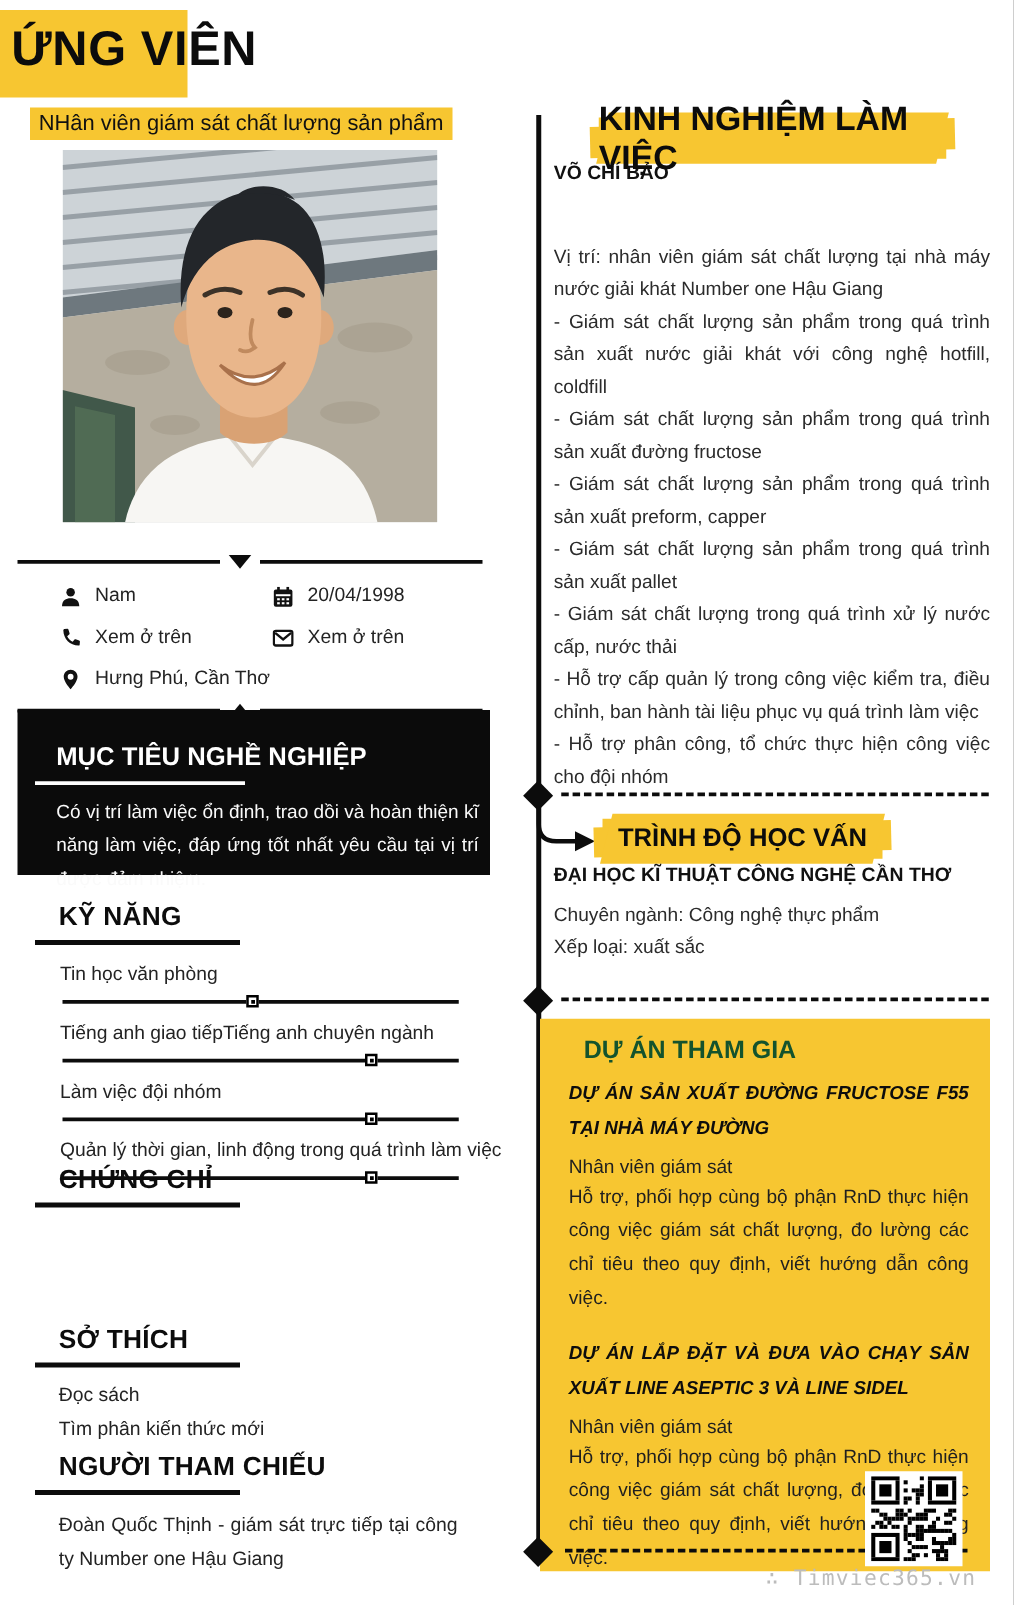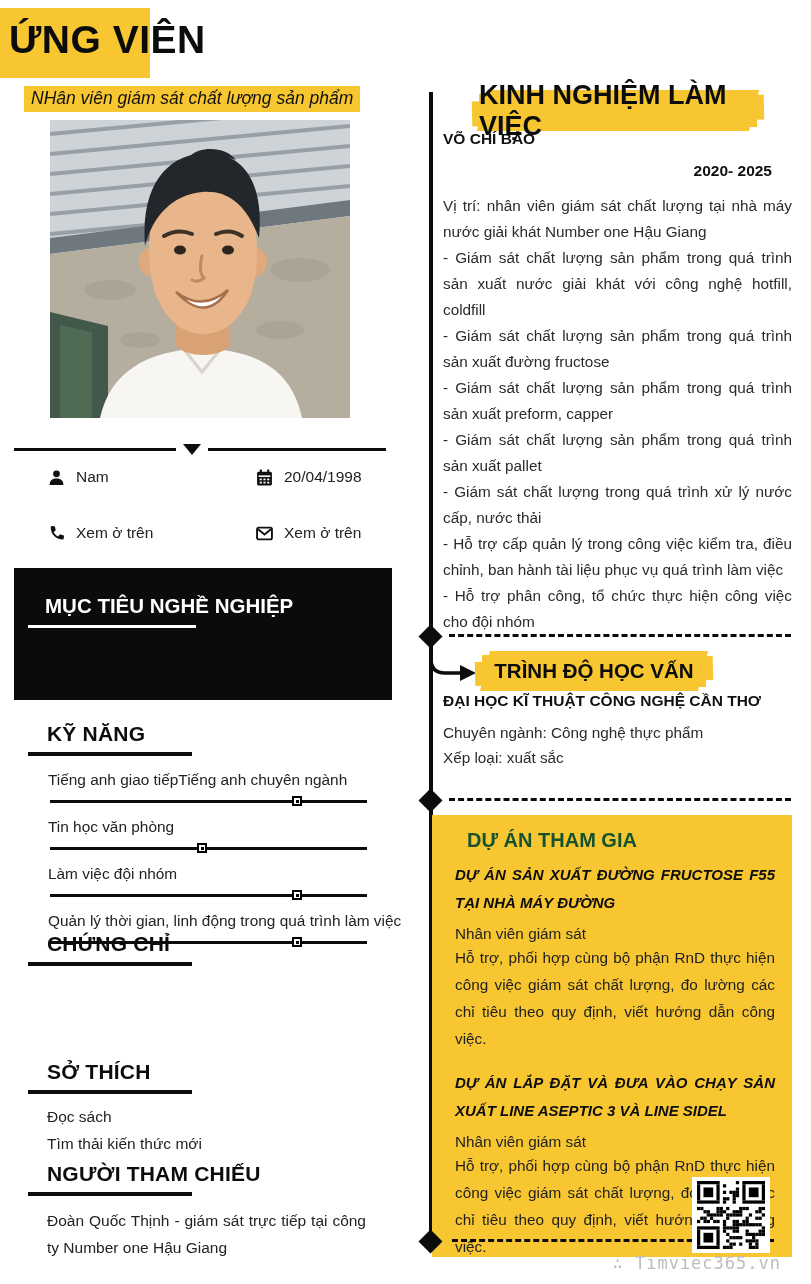--- a/index.html
+++ b/index.html
@@ -6,35 +6,35 @@
   *{box-sizing:border-box;}
   html,body{margin:0;padding:0;background:#888;}
   .page{position:relative;width:811px;height:1284px;background:#fff;margin:0 auto;
         font-family:"Liberation Sans","DejaVu Sans",sans-serif;color:var(--txt);overflow:hidden;}
 
   
   .title-bg{position:absolute;left:0;top:8px;width:150px;height:70px;background:var(--y);}
   .title{position:absolute;left:9px;top:18px;margin:0;font-size:39px;font-weight:700;
          letter-spacing:.5px;color:var(--ink);white-space:nowrap;}
   .subtitle{position:absolute;left:24px;top:86px;background:var(--y);padding:2px 7px 3px;
-            font-size:17.5px;color:#111;white-space:nowrap;font-style:italic;}
+            font-size:17.5px;color:#111;white-space:nowrap;}
 
   
   .photo{position:absolute;left:50px;top:120px;width:300px;height:298px;overflow:hidden;}
   .photo svg{display:block;width:100%;height:100%;}
 
   
   .info{position:absolute;left:14px;top:444px;width:372px;}
   .rule{display:flex;align-items:center;}
   .rule .seg1{width:162px;height:3px;background:var(--ink);}
   .rule .seg2{flex:1;height:3px;background:var(--ink);}
   .tri{margin:0 7px;width:0;height:0;border-left:9px solid transparent;border-right:9px solid transparent;}
   .tri.down{border-top:11px solid var(--ink);}
   .tri.up{border-bottom:11px solid var(--ink);}
-  .info-grid{display:grid;grid-template-columns:204px 1fr;row-gap:15px;margin:13px 0 11px;gap:38px;}
+  .info-grid{display:grid;grid-template-columns:204px 1fr;row-gap:15px;margin:13px 0 11px;}
   .info-cell{display:flex;align-items:center;gap:11px;font-size:15.5px;color:#232323;}
   .info-cell.left{padding-left:34px;}
   .icon16{width:17px;height:17px;flex:0 0 17px;}
   .icon16 svg{display:block;width:100%;height:100%;}
 
   
   .objective{position:absolute;left:14px;top:568px;width:378px;height:132px;background:#0b0b0b;
              color:#fff;padding:26px 12px 0 31px;}
   .objective h2{margin:0;font-size:20.5px;font-weight:700;color:#fff;}
   .hr-white{width:168px;height:3px;background:#fff;margin:7px 0 8px -17px;}
@@ -212,42 +212,43 @@
     <div class="rule">
       <span class="seg1"></span>
         <span class="tri up"></span>
         <span class="seg2"></span>
     </div>
   </div>
 
   <div class="objective">
     <h2>MỤC TIÊU NGHỀ NGHIỆP</h2>
     <div class="hr-white"></div>
+    <p>Có vị trí làm việc ổn định, trao dồi và hoàn thiện kĩ năng làm việc, đáp ứng tốt nhất yêu cầu tại vị trí được đảm nhiệm.</p>
   </div>
 
   <div class="lsec" id="skills">
     <h2>KỸ NĂNG</h2>
     <div class="hr-black"></div>
     <div>
+
+        <div class="skill">
+          <div class="skill-label">Tin học văn phòng</div>
+          <div class="skill-bar">
+            <span class="skill-handle" style="left: 48%;"></span>
+          </div>
+        </div>
 
         <div class="skill">
           <div class="skill-label">Tiếng anh giao tiếpTiếng anh chuyên ngành</div>
           <div class="skill-bar">
             <span class="skill-handle" style="left: 78%;"></span>
           </div>
         </div>
 
         <div class="skill">
-          <div class="skill-label">Tin học văn phòng</div>
-          <div class="skill-bar">
-            <span class="skill-handle" style="left: 48%;"></span>
-          </div>
-        </div>
-
-        <div class="skill">
           <div class="skill-label">Làm việc đội nhóm</div>
           <div class="skill-bar">
             <span class="skill-handle" style="left: 78%;"></span>
           </div>
         </div>
 
         <div class="skill">
           <div class="skill-label">Quản lý thời gian, linh động trong quá trình làm việc</div>
           <div class="skill-bar">
             <span class="skill-handle" style="left: 78%;"></span>
@@ -260,37 +261,36 @@
     <h2>CHỨNG CHỈ</h2>
     <div class="hr-black"></div>
   </div>
 
   <div class="lsec" id="hobbies">
     <h2>SỞ THÍCH</h2>
     <div class="hr-black"></div>
     <div class="line-list">
 
     <div class="line-item">Đọc sách</div>
-        <div class="line-item">Tìm thải kiến thức mới</div>
+        <div class="line-item">Tìm phân kiến thức mới</div>
       </div>
   </div>
 
   <div class="lsec" id="refs">
     <h2>NGƯỜI THAM CHIẾU</h2>
     <div class="hr-black"></div>
     <p class="refs-text">Đoàn Quốc Thịnh - giám sát trực tiếp tại công ty Number one Hậu Giang</p>
   </div>
 
   <div class="vline"></div>
 
   <div class="brush h-exp">
     <span>KINH NGHIỆM LÀM VIỆC</span>
   </div>
   <div class="exp-name">VÕ CHÍ BẢO</div>
-  <div class="exp-period">2020- 2025</div>
   <div class="exp-body">Vị trí: nhân viên giám sát chất lượng tại nhà máy nước giải khát Number one Hậu Giang
 - Giám sát chất lượng sản phẩm trong quá trình sản xuất nước giải khát với công nghệ hotfill, coldfill
 - Giám sát chất lượng sản phẩm trong quá trình sản xuất đường fructose
 - Giám sát chất lượng sản phẩm trong quá trình sản xuất preform, capper
 - Giám sát chất lượng sản phẩm trong quá trình sản xuất pallet
 - Giám sát chất lượng trong quá trình xử lý nước cấp, nước thải
 - Hỗ trợ cấp quản lý trong công việc kiểm tra, điều chỉnh, ban hành tài liệu phục vụ quá trình làm việc
 - Hỗ trợ phân công, tổ chức thực hiện công việc cho đội nhóm</div>
 
   <div class="diamond d1"></div>

